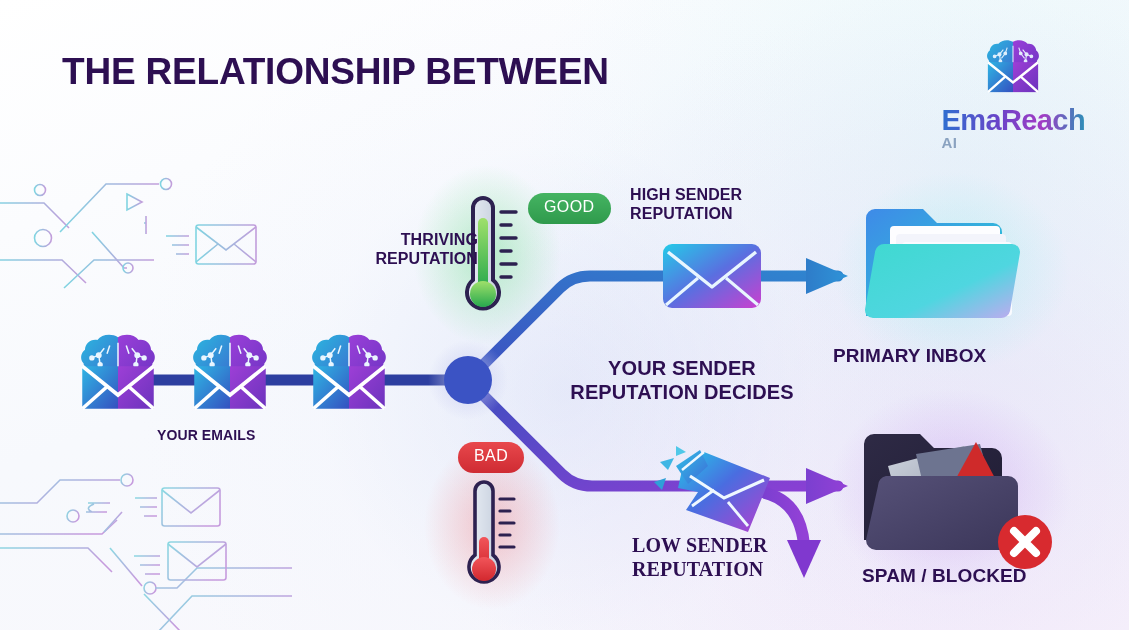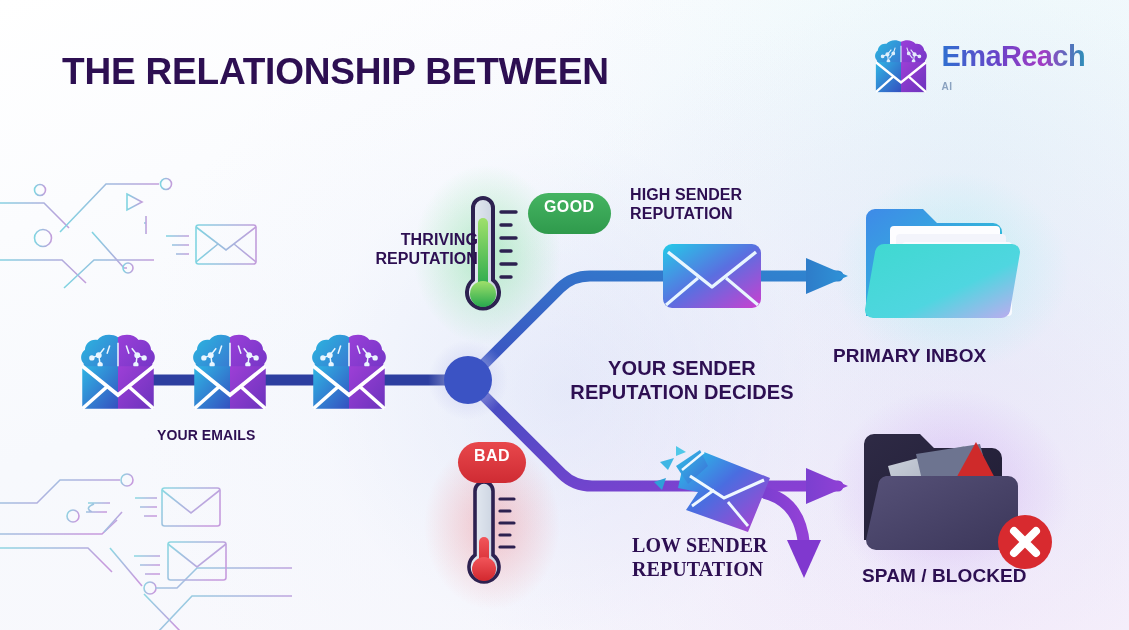--- a/index.html
+++ b/index.html
@@ -24,46 +24,46 @@
   #title {
     left:62px; top:48px; width:1030px;
     font-size:37px; font-weight:bold; line-height:1.28;
     letter-spacing:-0.2px;
     color:#2d0f52;
     text-transform:uppercase;
   }
   #title .l2 { display:block; }
 
   
-  #logo { right:44px; top:38px; display:flex; align-items:center; gap:10px; }
+  #logo { right:44px; top:38px; display:flex; align-items:center; gap:10px;flex-direction:column; }
   #logo .mark { width:62px; height:58px; }
   #logo .wordwrap { display:flex; flex-direction:column; line-height:1; }
   #logo .word { font-size:29px; font-weight:bold; letter-spacing:-0.6px;
     background:linear-gradient(90deg,#2f6fd0 0%,#6a43c8 40%,#a23bc4 70%,#2d8fb8 100%);
     -webkit-background-clip:text; background-clip:text; color:transparent; }
-  #logo .sub { font-size:10px; font-weight:bold; color:#8aa2c0; margin-top:11px; letter-spacing:0.5px;}
+  #logo .sub { font-size:15px; font-weight:bold; color:#8aa2c0; margin-top:0; letter-spacing:0.5px;}
 
   
   .lbl {
     color:#2d0f52; font-weight:bold; text-transform:uppercase;
     line-height:1.18; letter-spacing:0.1px;
   }
 
   #lbl-your-emails { left:157px; top:427px; font-size:14px; }
   #lbl-thriving { left:358px; top:231px; font-size:16px; text-align:right; width:120px; }
   #lbl-high { left:630px; top:186px; font-size:16px; }
   #lbl-decides { left:567px; top:357px; font-size:20px; text-align:center; width:230px; }
   #lbl-low { left:632px; top:534px; font-size:20px;font-family:Liberation Serif, serif; }
   #lbl-primary { left:833px; top:345px; font-size:19px; }
   #lbl-spam { left:862px; top:565px; font-size:19px; }
 
   
   .badge {
-    color:#fff; font-weight:bold; font-size:16px;
-    border-radius:999px; padding:5px 16px 18px; letter-spacing:0.4px;
+    color:#fff; font-weight:normal; font-size:16px;
+    border-radius:999px; padding:5px 16px 8px; letter-spacing:0.4px;
   }
   #badge-good { left:528px; top:193px; background:linear-gradient(180deg,#45b462,#2f9a4c); }
   #badge-bad  { left:458px; top:442px; background:linear-gradient(180deg,#e8484c,#cf2b33); }
 
   svg { display:block; overflow:visible; }
 </style>
 </head>
 <body>
 
 <div id="stage">

